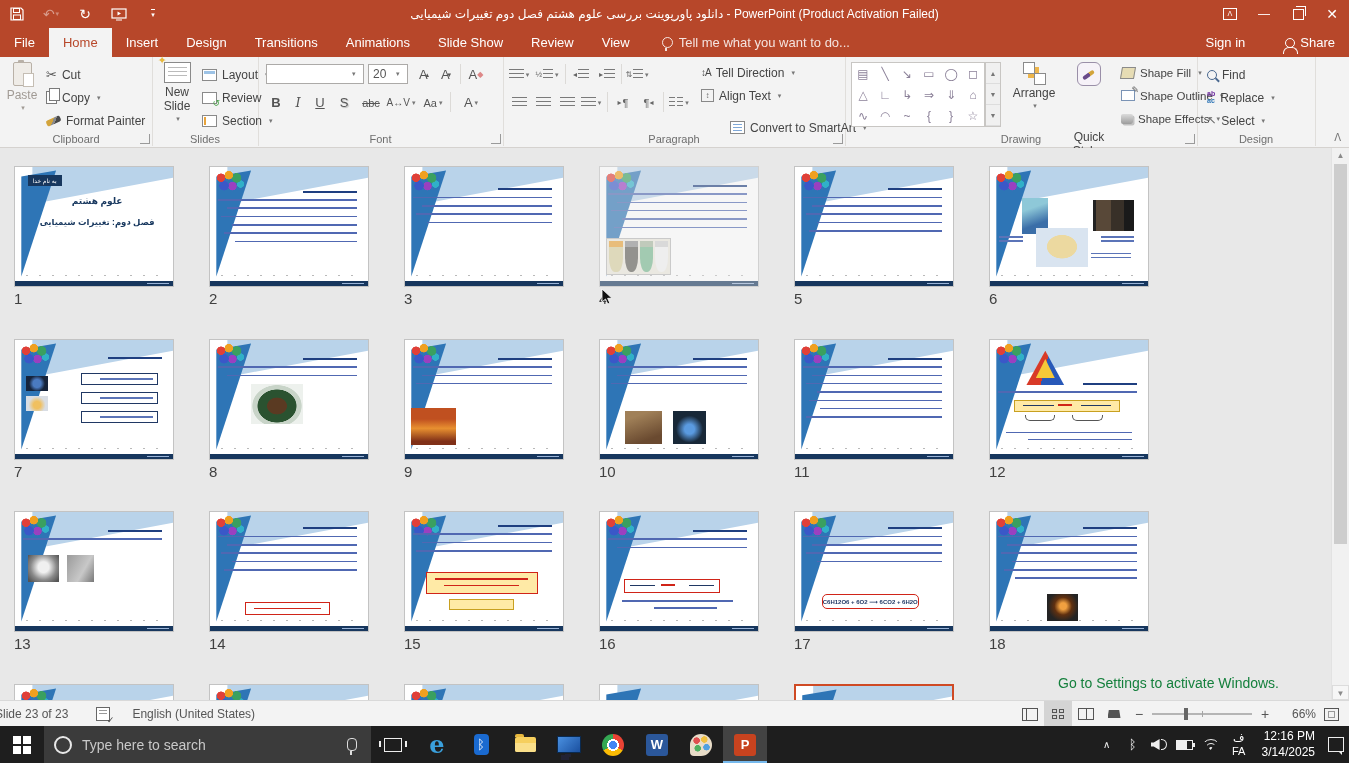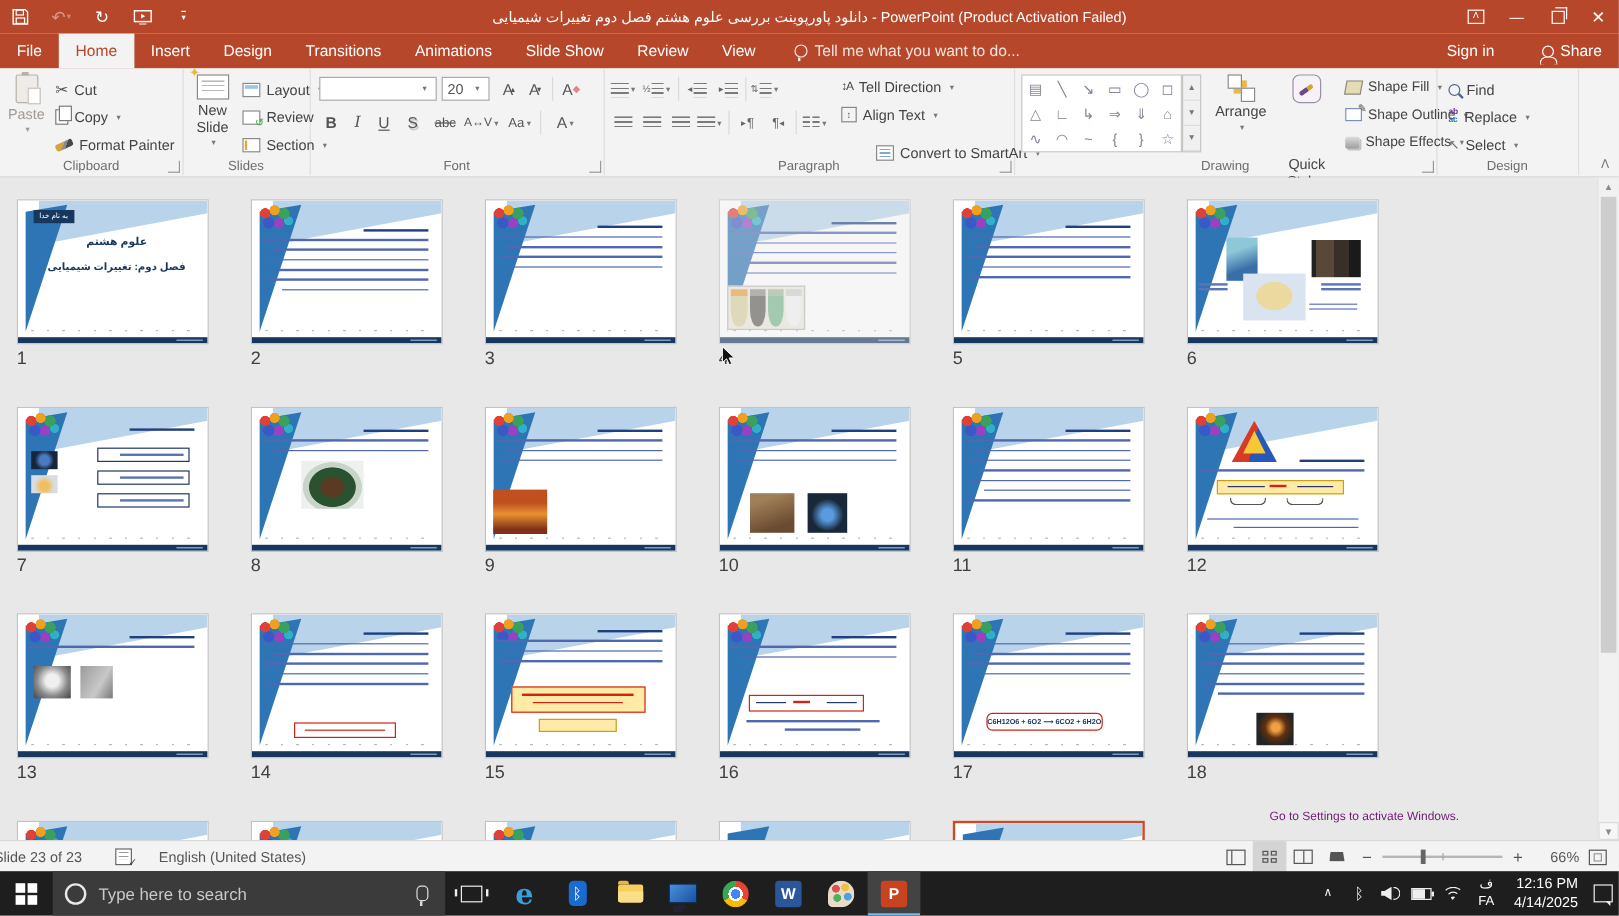--- a/index.html
+++ b/index.html
@@ -168,21 +168,21 @@
   .rbox16 .bl{position:absolute;left:6%;top:42%;width:26%;height:1.5px;background:#203864;}
   .rbox16 .ra{position:absolute;left:38%;top:36%;width:15%;height:2px;background:#d02418;}
   .rbox16 .br{position:absolute;right:6%;top:42%;width:26%;height:1.5px;background:#203864;}
   .t16a{left:14%;top:74%;width:70%;height:1.5px;background:#5068b2;}
   .t16b{left:34%;top:80%;width:40%;height:1.5px;background:#5068b2;}
   .eq17{left:17%;top:69%;width:60%;height:11%;border:1.5px solid #d02418;border-radius:5px;background:#fff;display:flex;align-items:center;justify-content:center;color:#203864;font-size:6px;font-weight:bold;white-space:nowrap;}
   .img18{left:36%;top:69%;width:20%;height:23%;background:radial-gradient(circle at 52% 45%,#f0a040 0 15%,#603010 40%,#242424 70%);}
   .pcur{position:absolute;width:12px;height:17px;z-index:5;}
 
   .wm1{position:absolute;left:1058px;top:498px;font-size:23px;color:#ab             ;color:#ababab;}
-  .wm2{position:absolute;left:1058px;top:527px;font-size:10px;color:#701a75;}
+  .wm2{position:absolute;left:1058px;top:527px;font-size:14px;color:#15803d;}
 
   
   .vscroll{position:absolute;top:148px;right:0;width:17px;height:552px;background:#f1f1f1;border-left:1px solid #e2e2e2;}
   .vs-up{position:absolute;top:0;left:0;right:0;height:15px;text-align:center;font-size:8px;color:#8a8a8a;line-height:15px;}
   .vs-dn{position:absolute;bottom:0;left:0;right:0;height:15px;text-align:center;font-size:8px;color:#8a8a8a;line-height:15px;background:#f6f6f6;border:1px solid #dcdcdc;box-sizing:border-box;}
   .vs-thumb{position:absolute;top:16px;left:2px;right:2px;height:380px;background:#cdcdcd;}
 
   
   .statusbar{position:absolute;top:700px;left:0;right:0;height:26px;background:#f3f3f3;border-top:1px solid #d9d9d9;display:flex;align-items:center;font-size:12px;color:#555;}
   .sb-slide{margin-left:-5px;white-space:nowrap;}
@@ -964,21 +964,21 @@
             <i class="w2"></i>
             <i class="w3"></i>
           </span>
         </span>
       <span class="lang2">
         <span>ف</span>
         <span>FA</span>
       </span>
       <span class="clock">
         <span>12:16 PM</span>
-        <span>4/14/2025</span>
+        <span>3/14/2025</span>
       </span>
       <span class="ti">
           <span class="ac"></span>
         </span>
     </div>
   </div>
 
 </div>
 
 </body></html>

